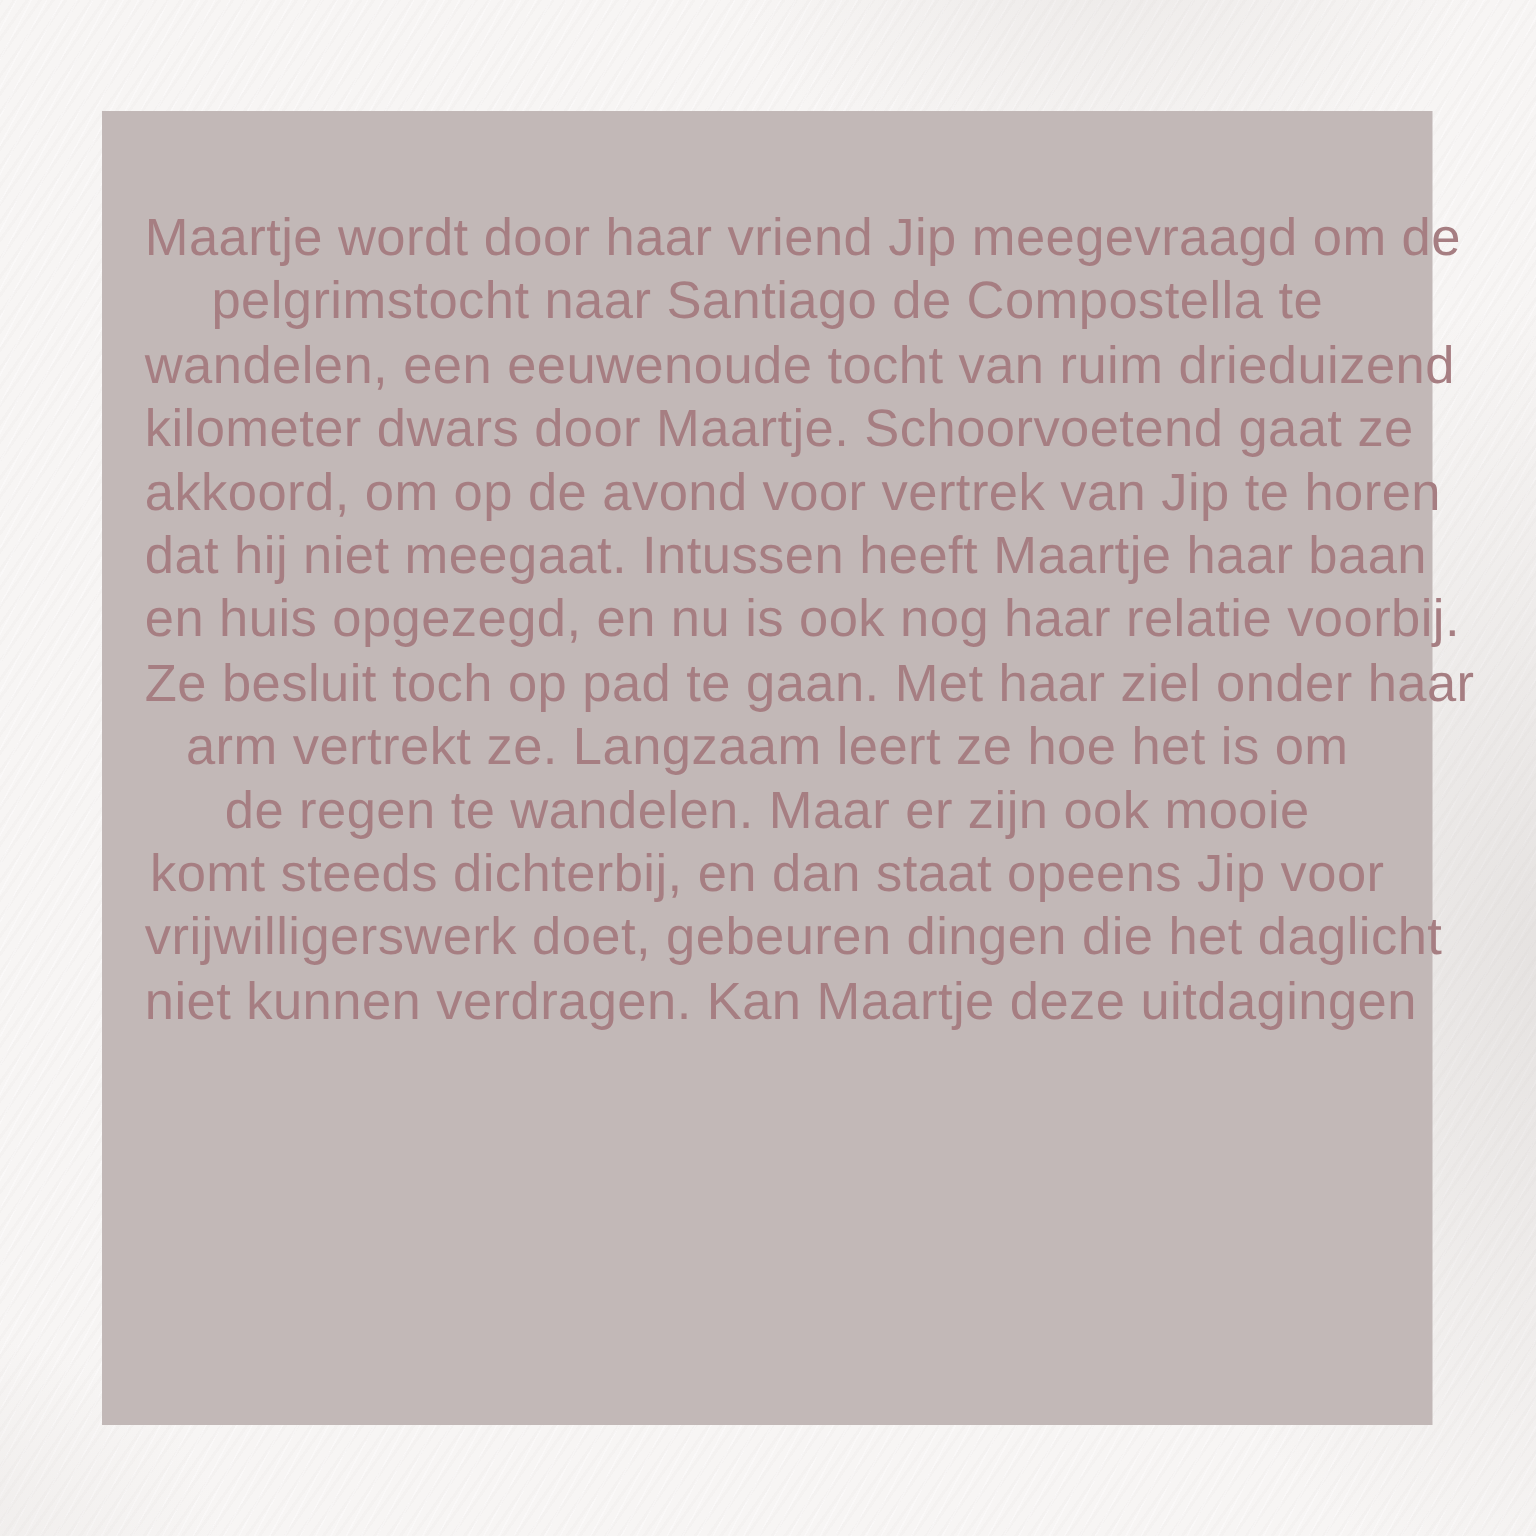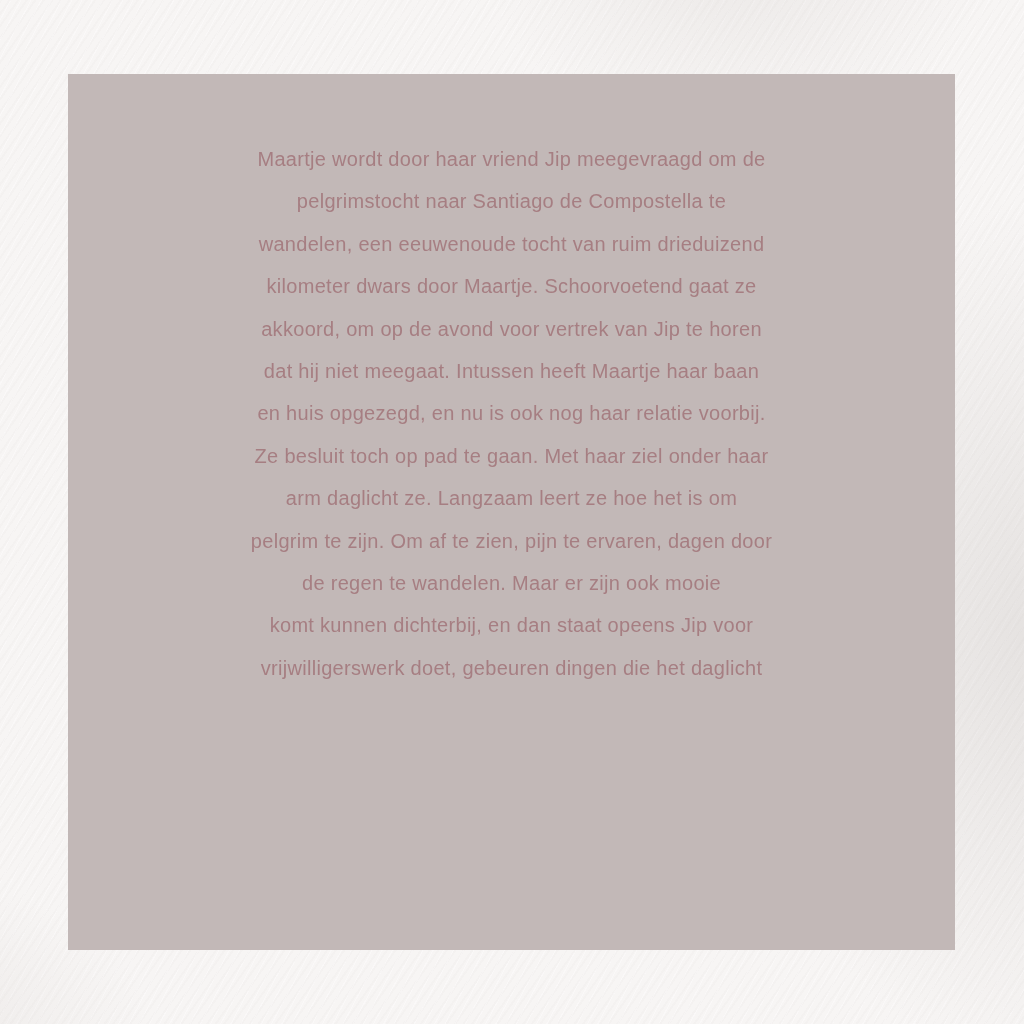--- a/index.html
+++ b/index.html
@@ -34,21 +34,21 @@
     flex-direction: column;
     justify-content: flex-start;
     align-items: center;
     padding-top: 64px;
   }
 
   .blurb-text {
     width: 830px;
     text-align: center;
     color: #a67e82;
-    font-size: 20px;
+    font-size: 35px;
     line-height: 42.4px;
     letter-spacing: 0.3px;
     font-weight: 500;
   }
 
   .blurb-line {
     white-space: nowrap;
   }
 </style>
 </head>
@@ -57,19 +57,19 @@
 <div class="blurb-card">
   <div class="blurb-text">
     <div class="blurb-line">Maartje wordt door haar vriend Jip meegevraagd om de</div>
     <div class="blurb-line">pelgrimstocht naar Santiago de Compostella te</div>
     <div class="blurb-line">wandelen, een eeuwenoude tocht van ruim drieduizend</div>
     <div class="blurb-line">kilometer dwars door Maartje. Schoorvoetend gaat ze</div>
     <div class="blurb-line">akkoord, om op de avond voor vertrek van Jip te horen</div>
     <div class="blurb-line">dat hij niet meegaat. Intussen heeft Maartje haar baan</div>
     <div class="blurb-line">en huis opgezegd, en nu is ook nog haar relatie voorbij.</div>
     <div class="blurb-line">Ze besluit toch op pad te gaan. Met haar ziel onder haar</div>
-    <div class="blurb-line">arm daglicht ze. Langzaam leert ze hoe het is om</div>
-    <div class="blurb-line">pelgrim te zijn. Om af te zien, pijn te ervaren, dagen door</div>
+    <div class="blurb-line">arm vertrekt ze. Langzaam leert ze hoe het is om</div>
     <div class="blurb-line">de regen te wandelen. Maar er zijn ook mooie</div>
-    <div class="blurb-line">komt kunnen dichterbij, en dan staat opeens Jip voor</div>
+    <div class="blurb-line">komt steeds dichterbij, en dan staat opeens Jip voor</div>
     <div class="blurb-line">vrijwilligerswerk doet, gebeuren dingen die het daglicht</div>
+    <div class="blurb-line">niet kunnen verdragen. Kan Maartje deze uitdagingen</div>
   </div>
 </div>
 
 </body></html>

